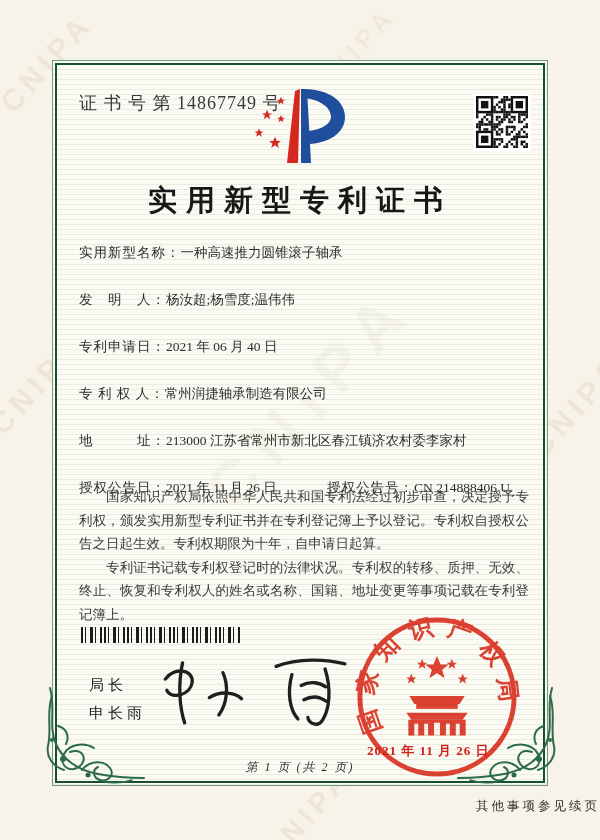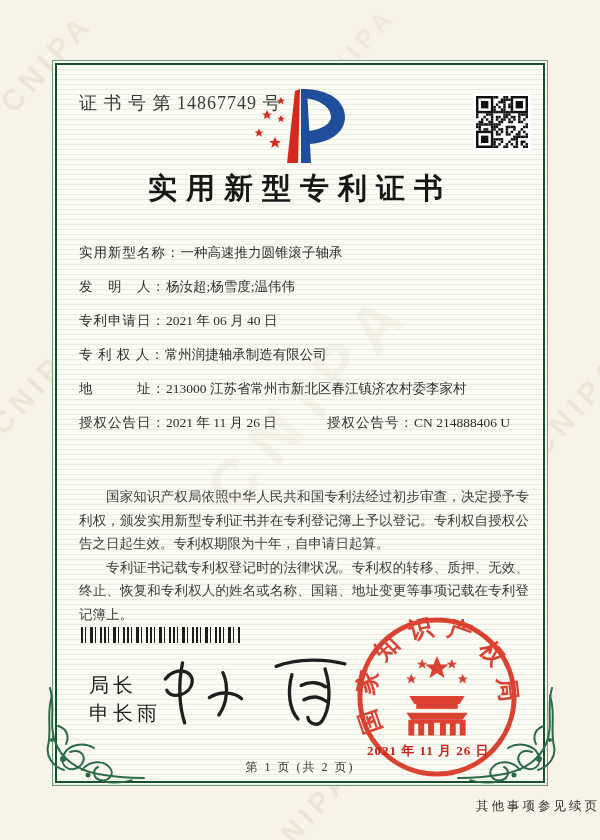--- a/index.html
+++ b/index.html
@@ -17,50 +17,50 @@
            repeating-linear-gradient(0deg, rgba(106,148,118,0.13) 0 1px, rgba(0,0,0,0) 1px 5px),
            #fbfaf3;}
   .frame::before{content:"";position:absolute;left:2px;top:2px;right:2px;bottom:2px;
          border:2px solid #174e2e;pointer-events:none;}
 
   .cert-no{position:absolute;left:26px;top:30px;font-size:18px;color:#3a3a3a;letter-spacing:1px;}
 
   .logo{position:absolute;left:198px;top:26px;}
   .qr{position:absolute;right:16px;top:32px;background:#fff;padding:3px;}
 
-  .title{position:absolute;left:0;top:108px;width:100%;text-align:center;
+  .title{position:absolute;left:0;top:120px;width:100%;text-align:center;
          font-size:29px;font-weight:bold;letter-spacing:9px;color:#171717;}
 
   .fields{position:absolute;left:26px;top:182px;width:452px;font-size:13.5px;color:#2e2e2e;}
-  .frow{height:20px;line-height:20px;margin-bottom:14px;white-space:nowrap;}
+  .frow{height:20px;line-height:20px;margin-bottom:27px;white-space:nowrap;}
   .frow .lab{letter-spacing:1px;}
   .grant{display:flex;}
   .grant .cellA{width:248px;}
 
   .paras{position:absolute;left:26px;top:424px;width:450px;font-size:13.5px;line-height:23.5px;
          color:#3c3c3c;text-align:justify;}
   .paras p{margin:0;text-indent:2em;}
 
   .barcode{position:absolute;left:28px;top:566px;width:160px;height:16px;
     background:repeating-linear-gradient(90deg,
       #1c1c1c 0 2px, transparent 2px 4px,
       #1c1c1c 4px 5px, transparent 5px 9px,
       #1c1c1c 9px 12px, transparent 12px 14px,
       #1c1c1c 14px 15px, transparent 15px 19px,
       #1c1c1c 19px 21px, transparent 21px 23px);}
 
-  .officer{position:absolute;left:36px;top:610px;font-size:20px;color:#222;letter-spacing:4px;line-height:28px;}
+  .officer{position:absolute;left:36px;top:610px;font-size:15px;color:#222;letter-spacing:4px;line-height:28px;}
   .signature{position:absolute;left:98px;top:588px;transform:rotate(-2deg);}
 
   .seal{position:absolute;left:300px;top:552px;mix-blend-mode:multiply;opacity:0.92;}
   .seal-date{position:absolute;left:314px;top:681px;font-size:13px;color:#cf2117;
              letter-spacing:1px;font-weight:bold;z-index:5;}
 
   .page-info{position:absolute;left:0;bottom:9px;width:100%;text-align:center;
-             font-size:12px;color:#333;letter-spacing:2px;}
+             font-size:12px;color:#333;letter-spacing:2px;font-style:italic;}
   .footer-note{position:absolute;left:0;top:798px;width:100%;text-align:right;
                font-size:12.5px;color:#2e2e2e;letter-spacing:3px;}
 
   .corner{position:absolute;z-index:4;}
   .corner.bl{left:36px;top:682px;}
   .corner.br{left:454px;top:682px;transform:scaleX(-1);}
 </style>
 </head>
 <body>
 

